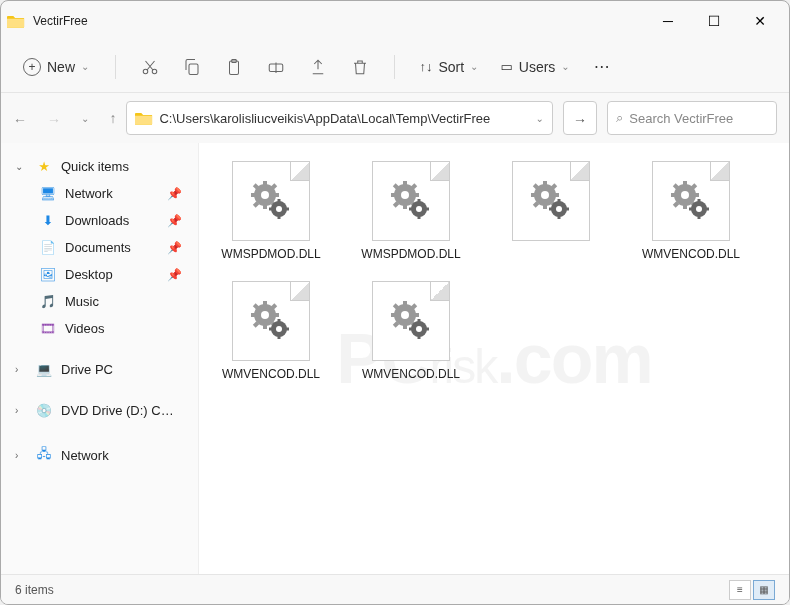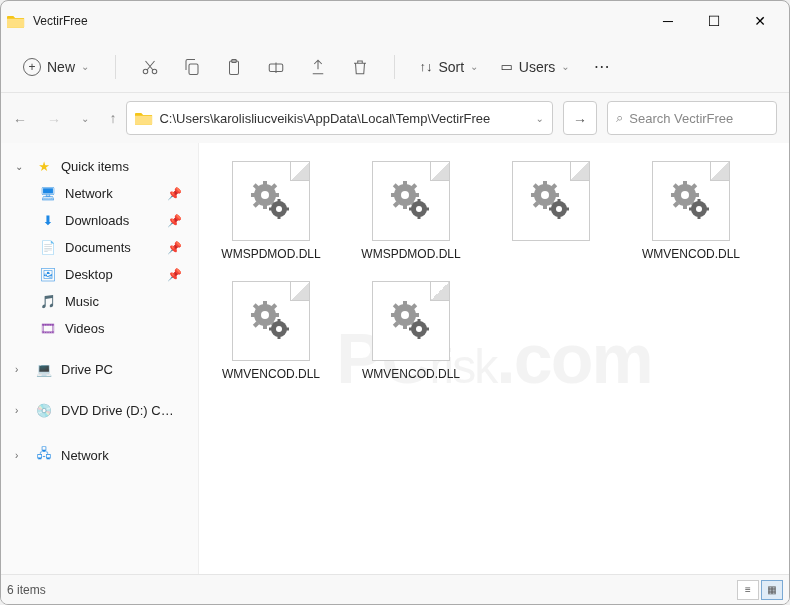--- a/index.html
+++ b/index.html
@@ -31,21 +31,21 @@
 .side-item.indent { padding-left: 38px; justify-content: space-between; padding-right: 16px; }
 .side-item .chev { width: 12px; color: #666; font-size: 10px; }
 .side-item .icon { width: 18px; display: flex; justify-content: center; }
 .pin { color: #888; font-size: 12px; }
 .main { flex: 1; background: #fff; padding: 18px 12px; overflow-y: auto; position: relative; }
 .files { display: flex; flex-wrap: wrap; gap: 18px 20px; align-content: flex-start; }
 .file { width: 120px; display: flex; flex-direction: column; align-items: center; text-align: center; }
 .file-icon { width: 78px; height: 80px; background: #fff; border: 1px solid #ccc; position: relative; margin-bottom: 6px; display: flex; align-items: center; justify-content: center; }
 .file-icon::before { content: ""; position: absolute; top: 0; right: 0; width: 18px; height: 18px; background: linear-gradient(135deg, #fff 50%, #ddd 50%); border-left: 1px solid #ccc; border-bottom: 1px solid #ccc; }
 .file-name { font-size: 12px; color: #222; word-break: break-all; line-height: 1.3; }
-.statusbar { height: 30px; border-top: 1px solid #e5e5e5; display: flex; align-items: center; padding: 0 6px; font-size: 12px; color: #555; justify-content: space-between; background: #f8f8f8; }
+.statusbar { height: 30px; border-top: 1px solid #e5e5e5; display: flex; align-items: center; padding: 0 14px; font-size: 12px; color: #555; justify-content: space-between; background: #f8f8f8; }
 .view-toggles { display: flex; gap: 2px; }
 .view-toggles div { width: 22px; height: 20px; border: 1px solid #ccc; display: flex; align-items: center; justify-content: center; font-size: 10px; background: #fff; }
 .view-toggles div.active { background: #e0ecf7; border-color: #7aa9d4; }
 .watermark { position: absolute; top: 50%; left: 50%; transform: translate(-50%, -50%); font-size: 70px; font-weight: bold; color: rgba(120,120,120,0.09); pointer-events: none; white-space: nowrap; letter-spacing: -2px; }
 .watermark .risk { font-weight: normal; font-size: 48px; }
 .star { color: #f5c518; }
 .blue-folder { color: #1e88e5; }
 </style>
 </head>
 <body>

